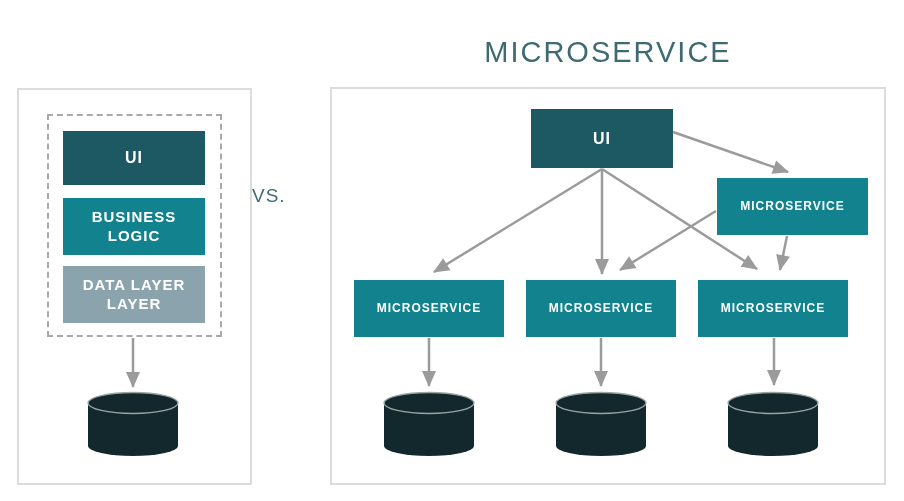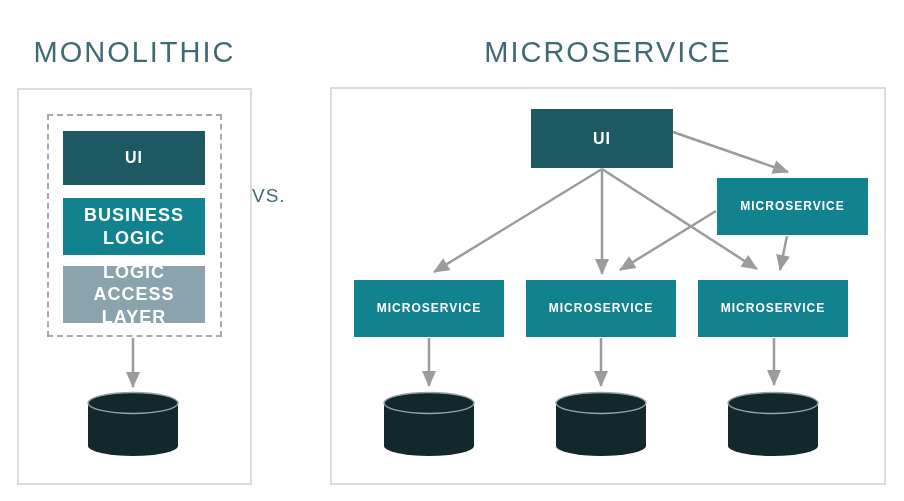--- a/index.html
+++ b/index.html
@@ -51,21 +51,21 @@
   }
 
   .node{
     position:absolute;
     display:flex;align-items:center;justify-content:center;
     text-align:center;
     color:var(--label-text);
     font-weight:bold;
     line-height:1.25;
   }
-  .layer{width:142px;left:63px;font-size:18px;letter-spacing:1px;padding:0 18px}
+  .layer{width:142px;left:63px;font-size:15px;letter-spacing:1px;padding:0 18px}
   .layer-ui{top:131px;height:54px;background:var(--ui-dark);font-size:16px}
   .layer-biz{top:198px;height:57px;background:var(--service-teal)}
   .layer-dal{top:266px;height:57px;background:var(--data-access-gray)}
 
   .svc{background:var(--service-teal);font-size:12px;letter-spacing:1px}
   .micro-ui{left:531px;top:109px;width:142px;height:59px;background:var(--ui-dark);font-size:16px;letter-spacing:1px}
   .svc-right{left:717px;top:178px;width:151px;height:57px}
   .svc-1{left:354px;top:280px;width:150px;height:57px}
   .svc-2{left:526px;top:280px;width:150px;height:57px}
   .svc-3{left:698px;top:280px;width:150px;height:57px}
@@ -80,35 +80,34 @@
 
   .arrows{position:absolute;left:0;top:0;width:904px;height:501px;pointer-events:none}
   .arrow{stroke:var(--arrow-gray);stroke-width:2.5;fill:none}
   .ah{fill:var(--arrow-gray)}
 </style>
 </head>
 <body>
 
 <div class="stage">
 
-  <div class="title title-mono">MONOLITHIC</div>
   <div class="title title-micro">MICROSERVICE</div>
   <div class="versus">VS.</div>
 
   <div class="panel panel-mono"></div>
   <div class="dashed-box"></div>
 
   <div class="node layer layer-ui">
     <span>UI</span>
   </div>
   <div class="node layer layer-biz">
     <span>BUSINESS LOGIC</span>
   </div>
   <div class="node layer layer-dal">
-    <span>LOGIC ACCESS LAYER</span>
+    <span>DATA LAYER LAYER</span>
   </div>
 
   <div class="panel panel-micro"></div>
 
   <div class="node micro-ui">
     <span>UI</span>
   </div>
   <div class="node svc svc-right">
     <span>MICROSERVICE</span>
   </div>

